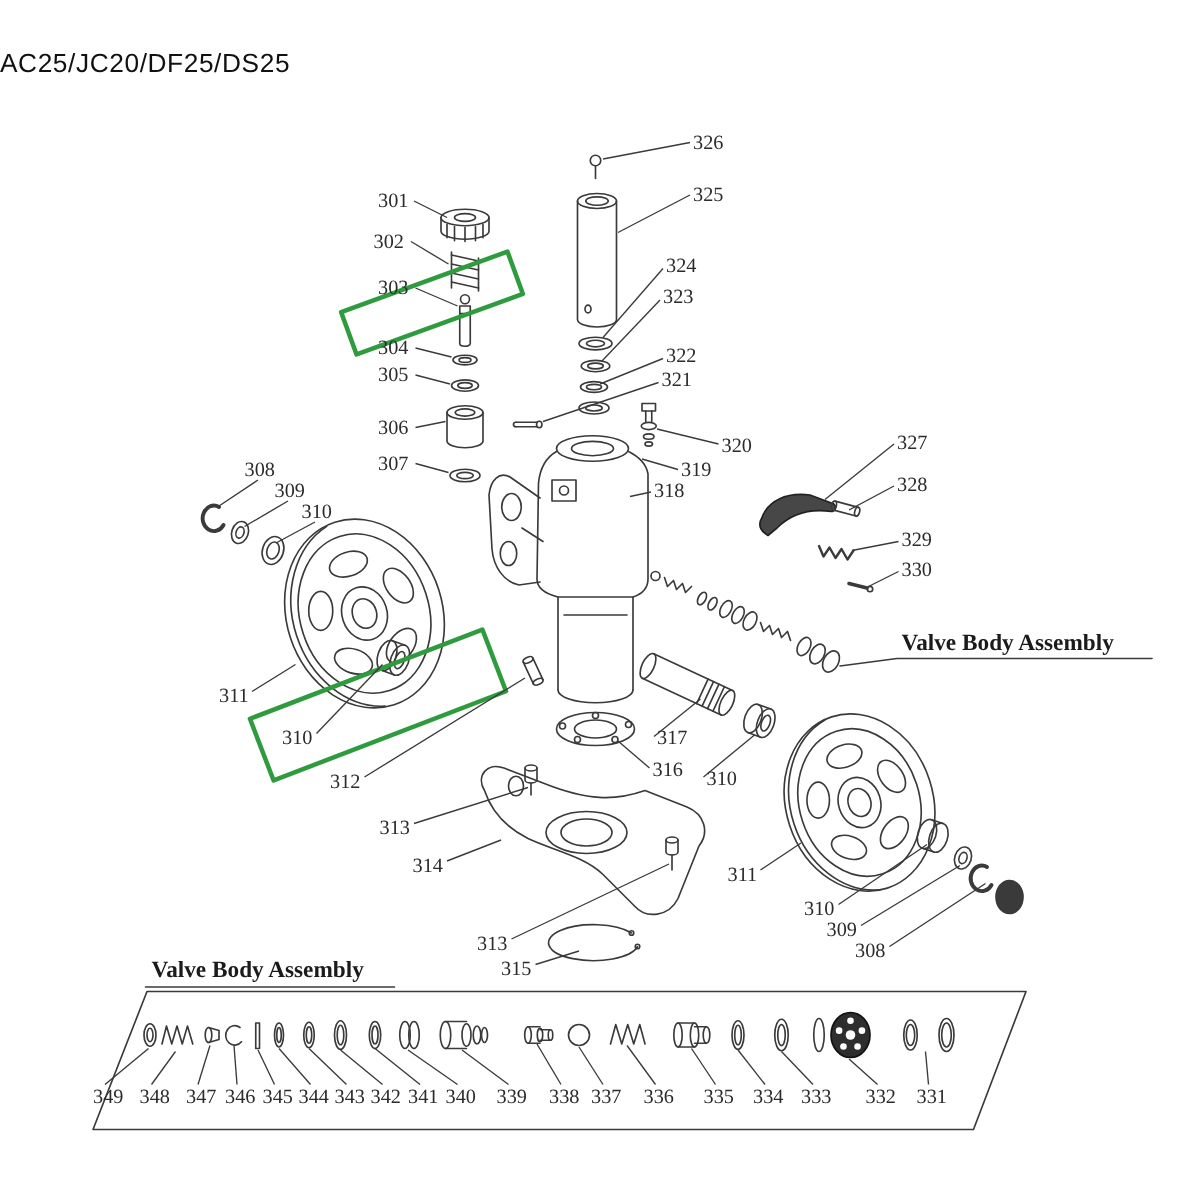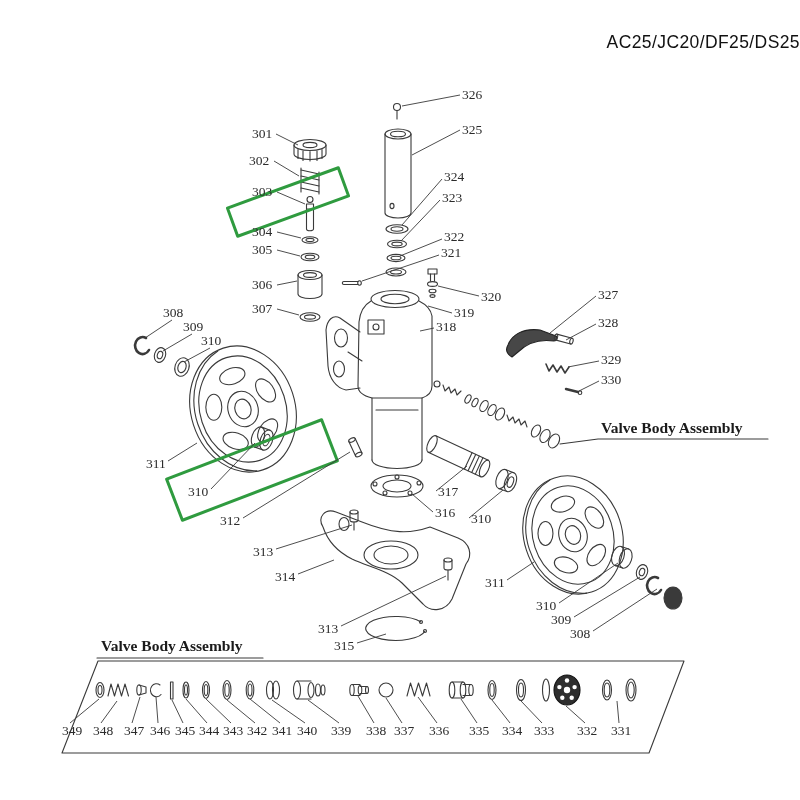--- a/index.html
+++ b/index.html
@@ -1,17 +1,17 @@
 <!DOCTYPE html>
 <html><head>
 <meta charset="utf-8">
 <style>
   html,body{margin:0;padding:0;background:#ffffff;width:800px;height:800px;overflow:hidden;}
   .stage{position:relative;width:800px;height:800px;background:#ffffff;}
-  .title{position:absolute;top:32px;left:0;width:100%;text-align:right;
+  .title{position:absolute;top:32px;left:0;width:100%;text-align:left;
          font-family:"Liberation Sans",sans-serif;font-size:17.5px;letter-spacing:.4px;color:#111;}
   svg.diagram{position:absolute;left:0;top:0;width:800px;height:800px;}
   #labels-layer text{font-family:"Liberation Serif",serif;font-size:13.5px;fill:#2b2b2b;}
   text.caption{font-family:"Liberation Serif",serif;font-weight:bold;font-size:15.5px;fill:#1b1b1b;}
 </style>
 </head>
 <body>
 
 <div class="stage">
   <div class="title">AC25/JC20/DF25/DS25</div>

